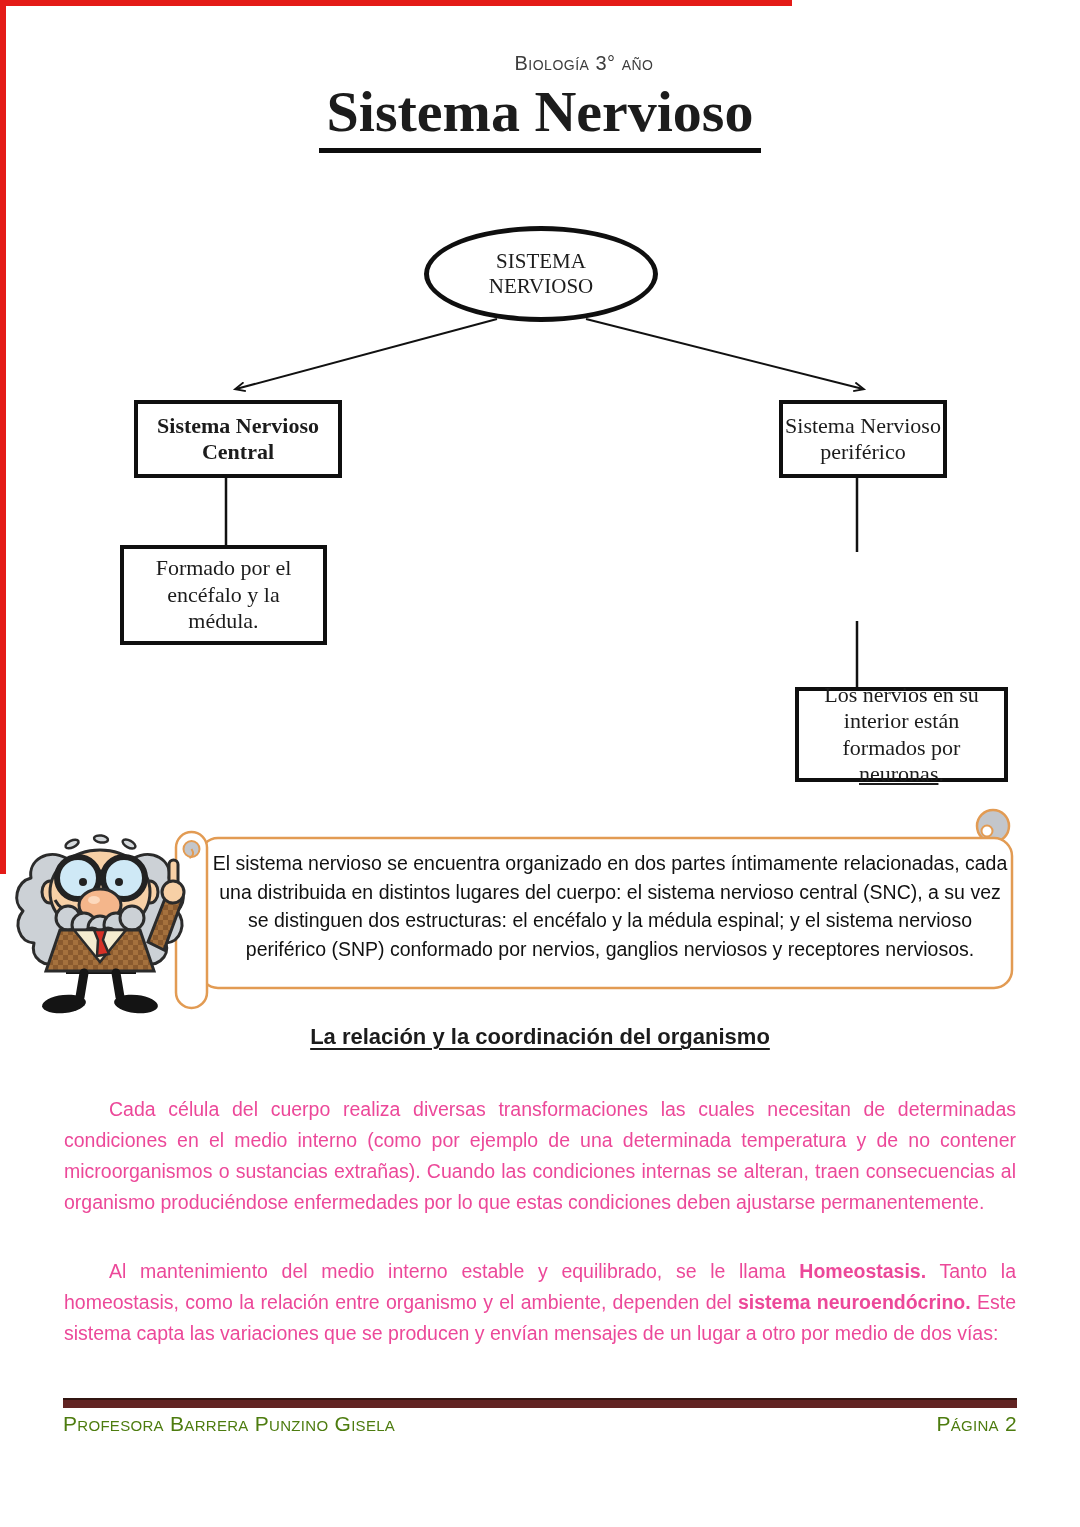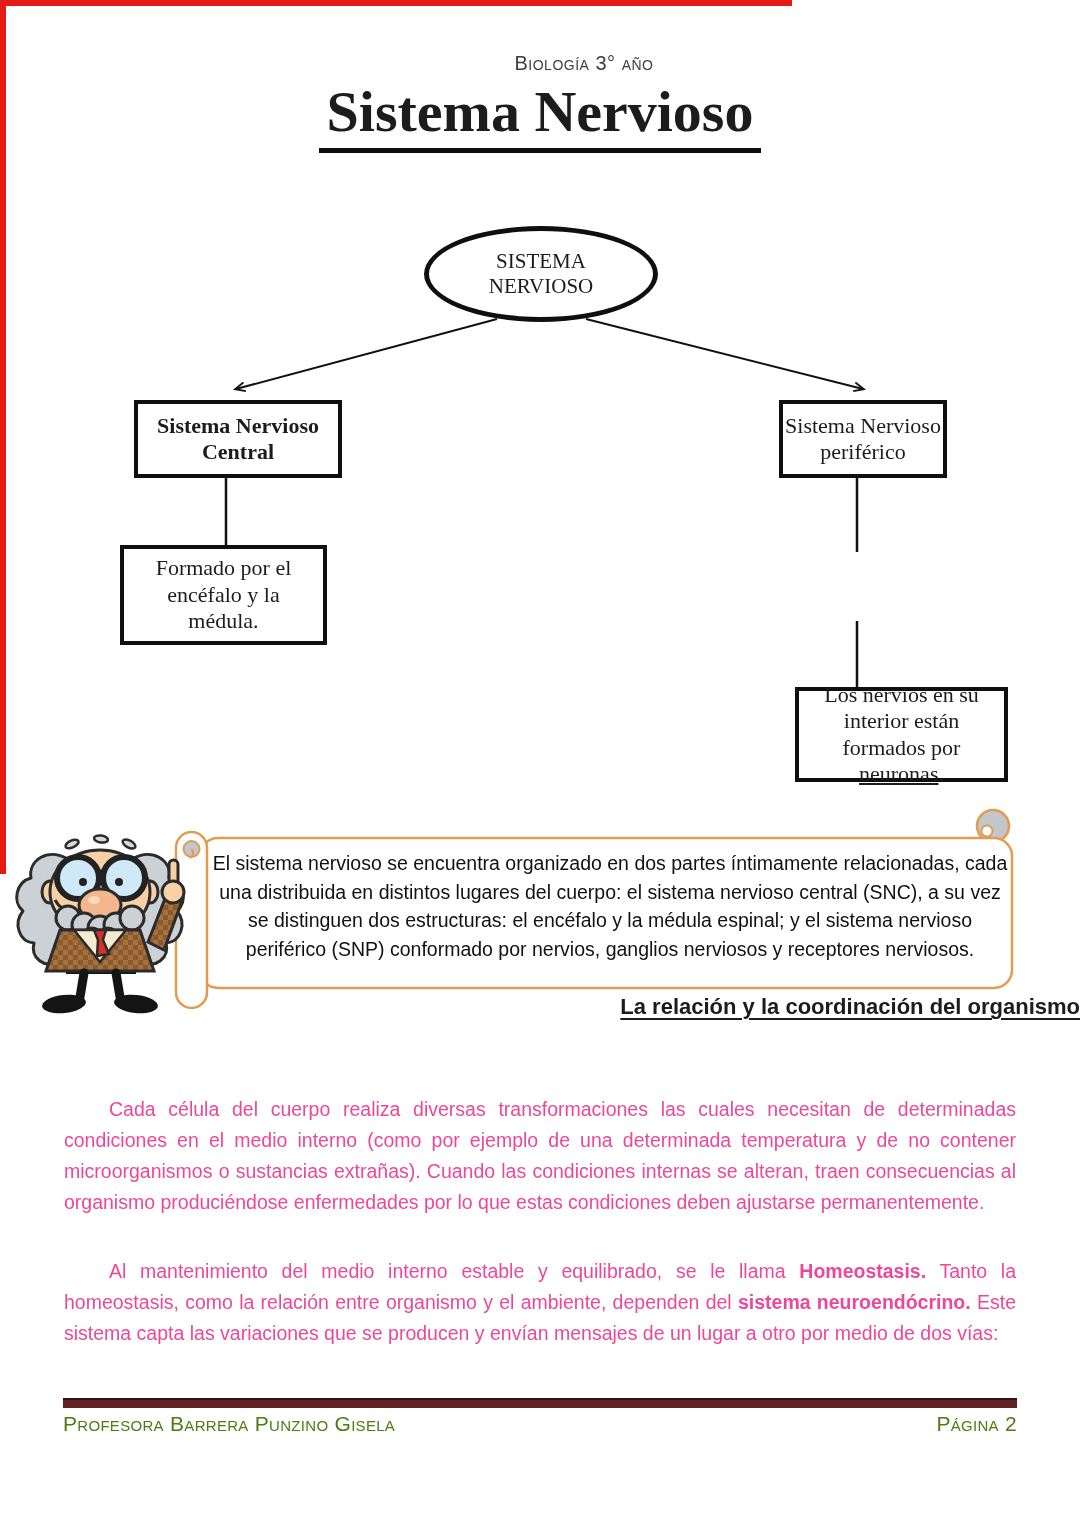--- a/index.html
+++ b/index.html
@@ -31,21 +31,21 @@
   .nbox3r{left:752px;top:687px;width:213px;height:95px;padding:8px 10px;margin-left:43px;}
   .ul{text-decoration:underline;}
 
   
   .professor{position:absolute;left:8px;top:830px;width:184px;height:190px;z-index:1;}
   .scroll-svg{position:absolute;left:170px;top:805px;width:855px;height:215px;z-index:0;}
   .scroll-text{position:absolute;left:212px;top:849px;width:796px;text-align:center;
                font-size:19.5px;line-height:28.5px;color:#111;z-index:1;}
 
   
-  .heading-wrap{position:absolute;top:994px;left:0;width:100%;text-align:right;}
+  .heading-wrap{position:absolute;top:1024px;left:0;width:100%;text-align:center;}
   .heading{display:inline-block;font-size:22px;font-weight:bold;text-decoration:underline;
            text-decoration-thickness:2px;text-underline-offset:4px;}
   .para{position:absolute;left:64px;width:952px;font-size:19.5px;line-height:31px;
         text-align:justify;text-indent:45px;color:#ec4899;}
   .p1{top:1074px;}
   .p2{top:1236px;}
 
   
   .rule{position:absolute;left:63px;top:1398px;width:954px;height:8px;background:#622423;
         border-top:2px solid #311511;}

